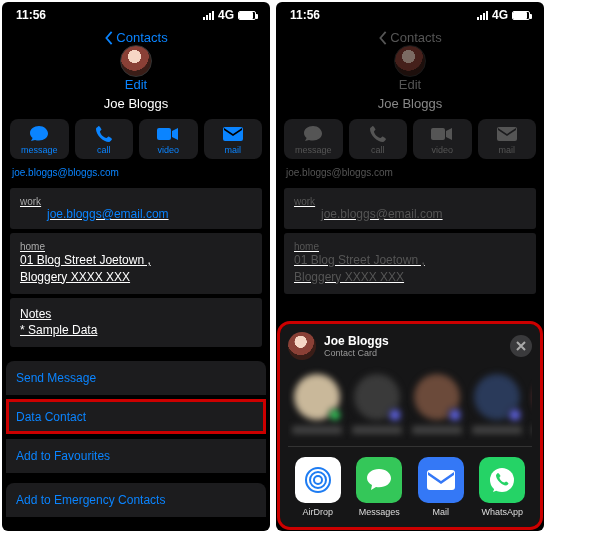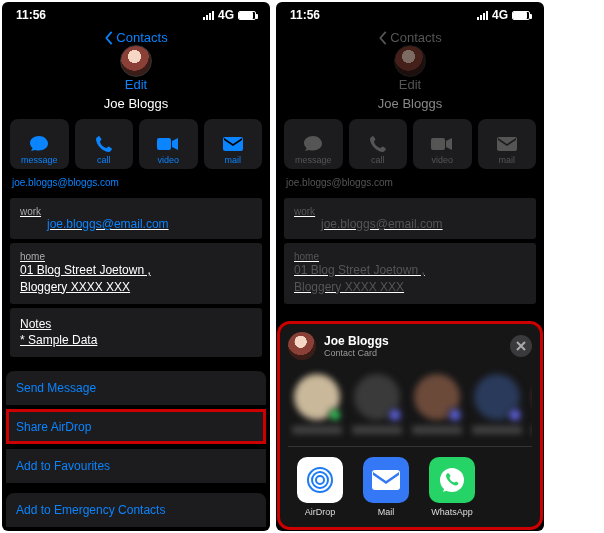--- a/index.html
+++ b/index.html
@@ -66,21 +66,21 @@
     padding: 8px;
   }
   .action-btn {
     flex: 1;
     background: #1c1c1e;
     border-radius: 8px;
     display: flex;
     flex-direction: column;
     align-items: center;
     justify-content: center;
-    padding: 16px 0 4px;
+    padding: 6px 0 4px;
     color: #0a84ff;
   }
   .action-btn.dimmed { color: #555; }
   .action-btn .ico { width: 22px; height: 18px; display: flex; align-items: center; justify-content: center; }
   .action-btn span { font-size: 9px; margin-top: 2px; }
   .card {
     background: #1c1c1e;
     margin: 4px 8px;
     border-radius: 3px;
     padding: 8px 10px;
@@ -261,21 +261,21 @@
     <div class="txt">Bloggery XXXX XXX</div>
   </div>
 
   <div class="card">
     <div class="txt">Notes</div>
     <div class="txt">* Sample Data</div>
   </div>
 
   <div style="height:6px"></div>
   <div class="action-card first">Send Message</div>
-  <div class="action-card mid highlight">Share AirDrop</div>
+  <div class="action-card mid highlight">Data Contact</div>
   <div class="action-card mid">Add to Favourites</div>
   <div style="height:6px"></div>
   <div class="action-card first">Add to Emergency Contacts</div>
 </div>
 
 <div class="phone">
   <div class="statusbar">
     <span>11:56</span>
     <div class="status-right">
       <span class="signal">
@@ -404,20 +404,28 @@
               <g fill="none" stroke="#1e7cf2" stroke-width="2">
                 <circle cx="17" cy="17" r="4"></circle>
                 <circle cx="17" cy="17" r="8"></circle>
                 <circle cx="17" cy="17" r="12"></circle>
               </g>
             </svg>
         </div>
         <div class="alabel">AirDrop</div>
       </div>
       <div class="app">
+        <div class="aicon" style="background:#34c759">
+          <svg width="30" height="28" viewBox="0 0 30 28">
+              <path fill="#fff" d="M15 3C8 3 3 7 3 12c0 3 2 5.5 5 7l-1 5 5-3c1 .2 2 .3 3 .3 7 0 12-4 12-9S22 3 15 3z"></path>
+            </svg>
+        </div>
+        <div class="alabel">Messages</div>
+      </div>
+      <div class="app">
         <div class="aicon" style="background:#3478f6">
           <svg width="32" height="24" viewBox="0 0 32 24">
               <rect fill="#fff" x="2" y="2" width="28" height="20" rx="3"></rect>
               <path fill="#3478f6" d="M3 4l13 9 13-9v3L16 16 3 7z"></path>
             </svg>
         </div>
         <div class="alabel">Mail</div>
       </div>
       <div class="app">
         <div class="aicon" style="background:#25d366">

